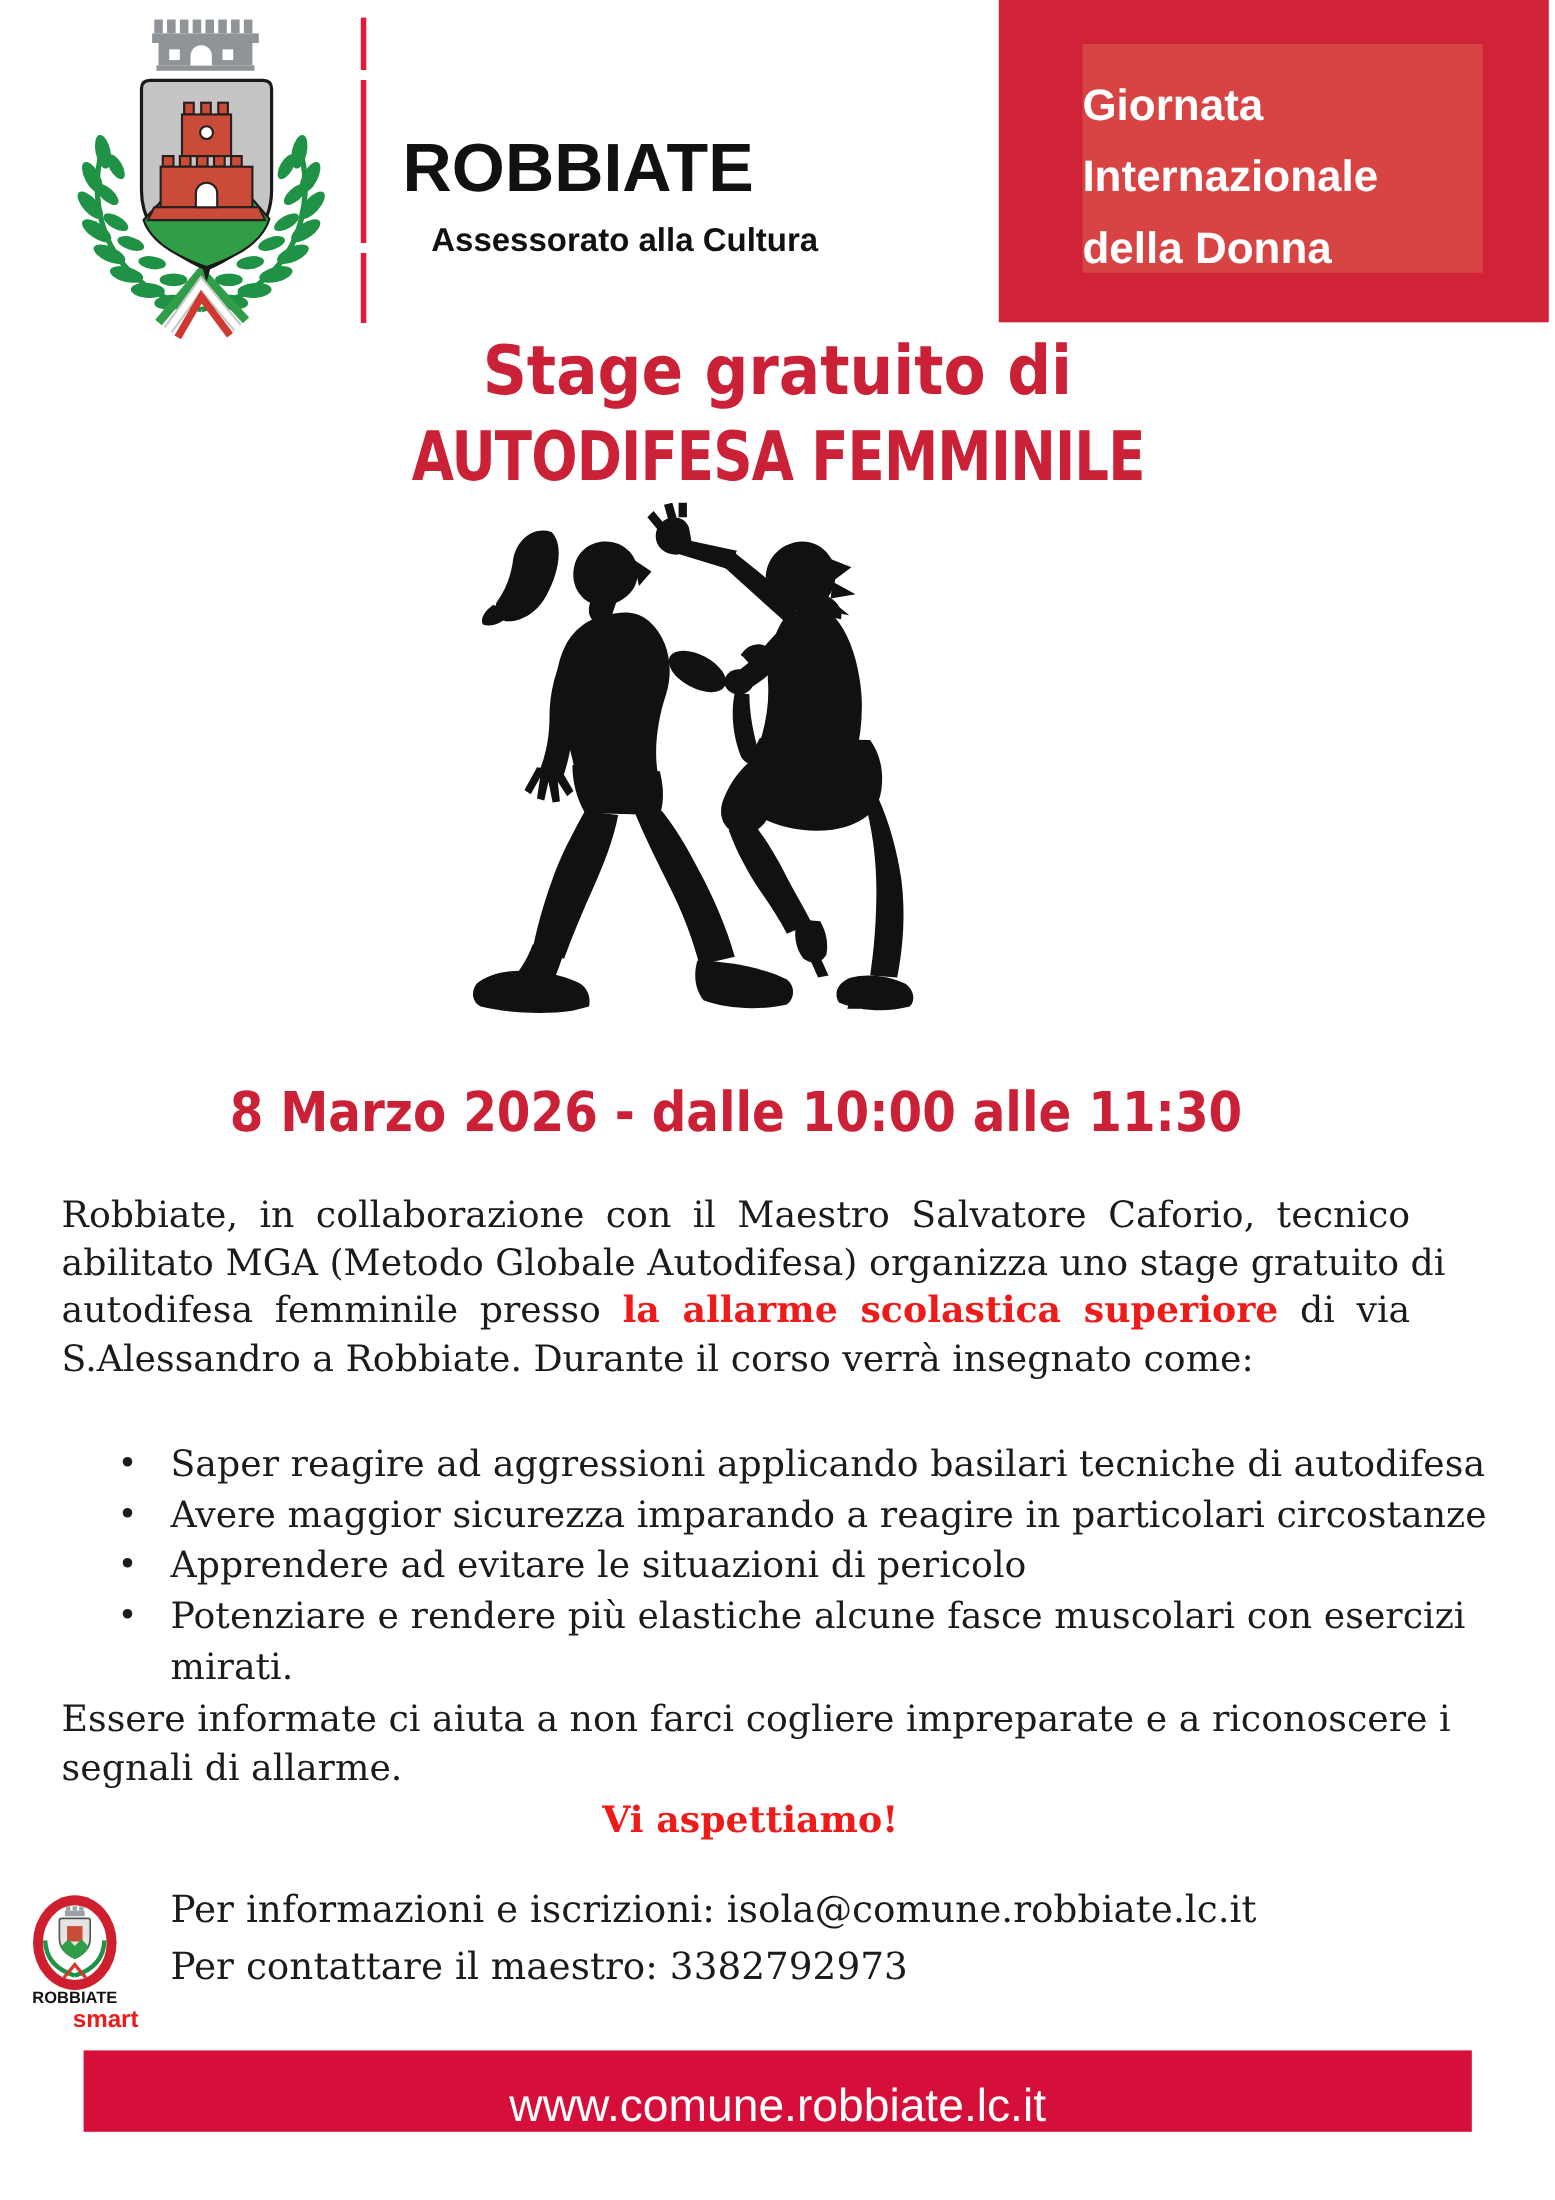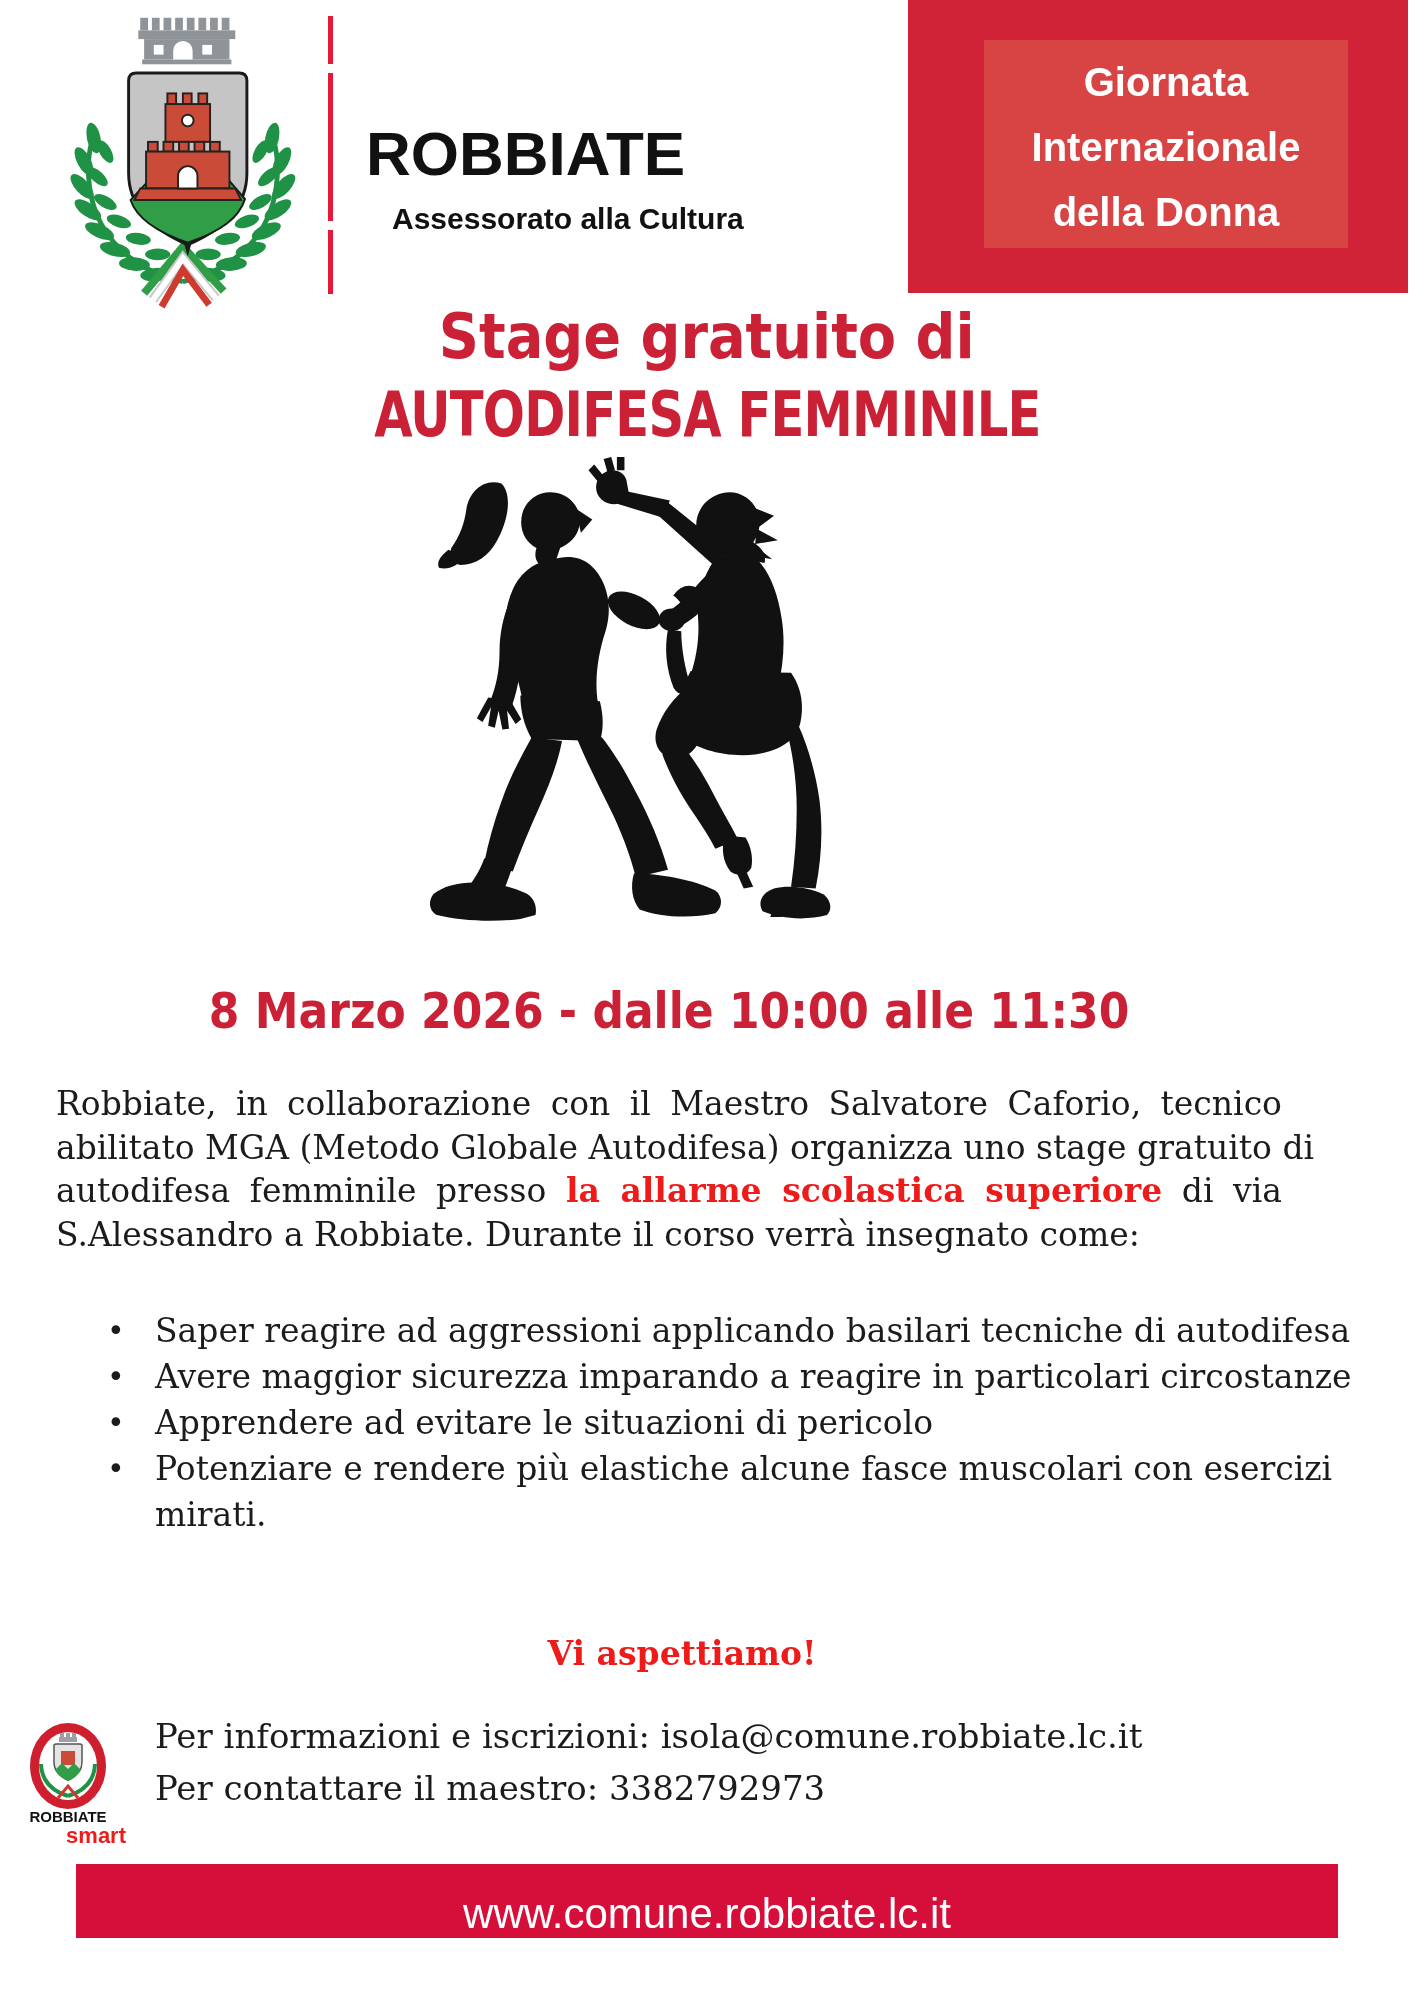--- a/index.html
+++ b/index.html
@@ -35,21 +35,21 @@
          font-size:46px;letter-spacing:5px;color:var(--gray-label,#8d8d8d);white-space:nowrap;}
   .muni2{left:366px;top:118px;font-family:"Liberation Sans",sans-serif;font-weight:800;
          font-size:62px;letter-spacing:0px;color:#111;white-space:nowrap;}
   .dept{left:392px;top:202px;font-family:"Liberation Sans",sans-serif;font-weight:bold;
         font-size:30px;color:#111;white-space:nowrap;}
   .badge{left:908px;top:0;width:500px;height:293px;background:var(--badge-red,#d02337);}
   .badge-inner{
     position:absolute;left:76px;top:40px;width:364px;height:208px;
     background:var(--badge-inner-red,#d84343);
     color:#fff;font-family:"Liberation Sans",sans-serif;font-weight:bold;
-    font-size:40px;line-height:65px;text-align:center;padding-top:10px;box-sizing:border-box;
+    font-size:40px;line-height:65px;padding-top:24px;box-sizing:border-box;
   }
 
   
   .center-row{left:0;width:1414px;text-align:center;white-space:nowrap;}
   .display{font-family:"DejaVu Sans",sans-serif;font-weight:bold;color:var(--heading-red,#cb2136);
            display:inline-block;transform-origin:center top;}
   .t1{top:300px;} .t1 .display{font-size:62px;transform:scaleX(0.90);}
   .t2{top:378px;} .t2 .display{font-size:62px;letter-spacing:-1px;transform:scaleX(0.80);}
   .date-row{top:982px;left:56px;width:1226px;text-align:center;}
   .date-row .display{font-size:50px;transform:scaleX(0.88);}
@@ -258,20 +258,24 @@
       <span class="dot">•</span>
       <span class="pl">Apprendere ad evitare le situazioni di pericolo</span>
     </div>
     <div class="item">
       <span class="dot">•</span>
       <span class="jl">Potenziare e rendere più elastiche alcune fasce muscolari con esercizi</span>
       <span class="pl">mirati.</span>
     </div>
   </div>
 
+  <div class="abs col copy para2">
+    <span class="jl">Essere informate ci aiuta a non farci cogliere impreparate e a riconoscere i</span>
+    <span class="pl">segnali di allarme.</span>
+  </div>
 
   <div class="abs closing-row">
     <span>Vi aspettiamo!</span>
   </div>
 
   <div class="abs contact1">Per informazioni e iscrizioni: isola@comune.robbiate.lc.it</div>
   <div class="abs contact2">Per contattare il maestro: 3382792973</div>
 
   <svg class="abs smart-emblem" viewBox="0 0 80 90" xmlns="http://www.w3.org/2000/svg">
     <ellipse cx="40" cy="44" rx="38" ry="43" fill="#cf1e2e"></ellipse>

